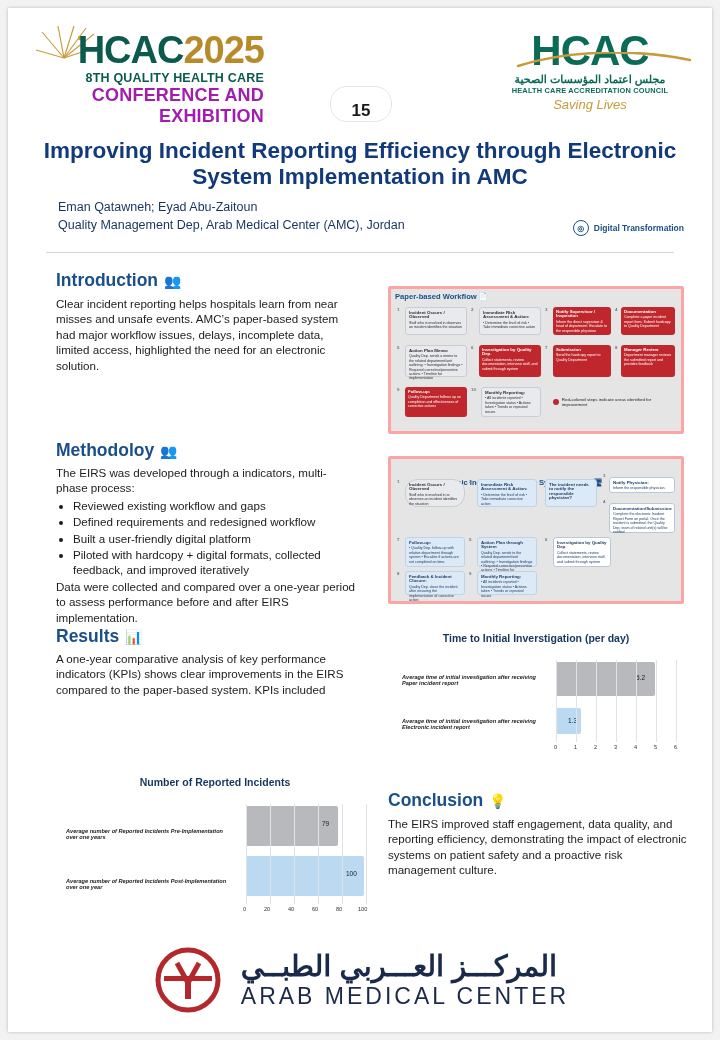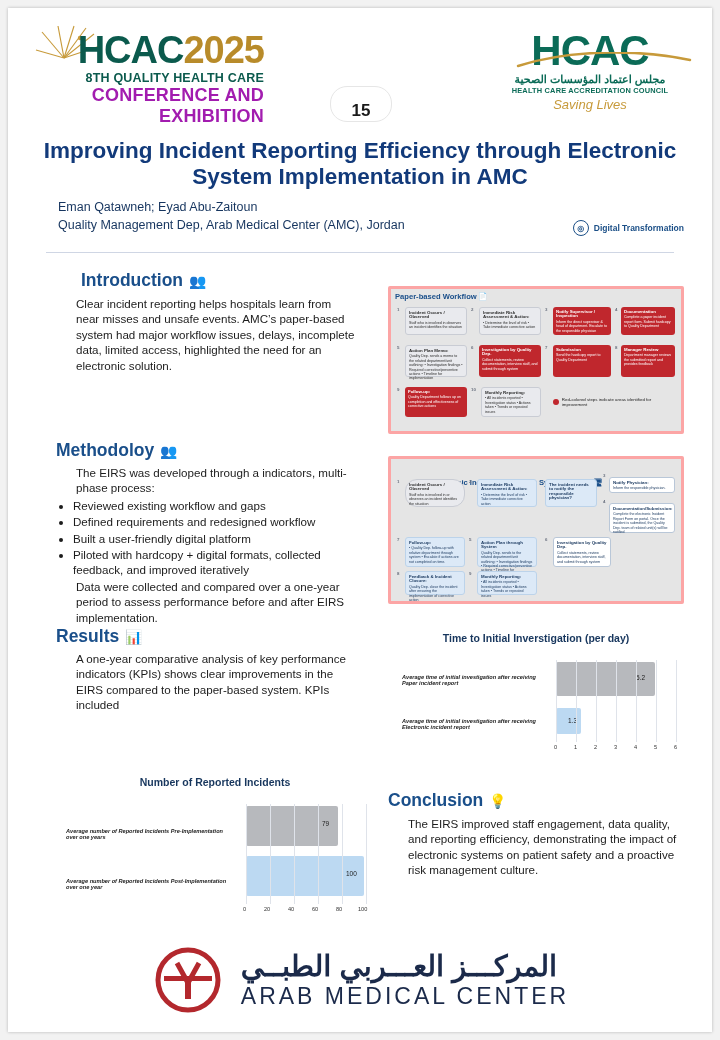--- a/index.html
+++ b/index.html
@@ -55,28 +55,28 @@
   .dt-chip .ring{
     width:14px;height:14px;border:1.4px solid #1b4f87;border-radius:50%;
     display:flex;align-items:center;justify-content:center;font-size:8px;
   }
   .rule{position:absolute;left:38px;right:38px;top:244px;height:1px;background:#cfd6e4;}
   
   .sec-h{
     color:#1a4f8a;font-weight:bold;font-size:17.5px;display:flex;align-items:center;gap:6px;
   }
   .sec-h .ico{font-size:14px;}
-  .body-txt{color:#1c1c1c;font-size:11.6px;line-height:15.4px;margin-left:20px;}
+  .body-txt{color:#1c1c1c;font-size:11.6px;line-height:15.4px;}
   ul.body-txt{margin:2px 0 0 0;padding-left:17px;}
   ul.body-txt li{margin-bottom:1px;}
   .colL{position:absolute;left:48px;width:300px;}
   .colR{position:absolute;left:380px;width:300px;}
   
   #intro{top:262px;}
-  #intro .sec-h{margin-bottom:5px;margin-left:25px;}
+  #intro .sec-h{margin-bottom:5px;}
   
   .flowcard{
     position:absolute;border:3px solid #fca5a5;background:#e5e5e5;border-radius:2px;
   }
   .flow-title{font-size:7.6px;color:#1a4f8a;font-weight:bold;}
   .fbox{position:absolute;border-radius:3px;font-size:3.6px;line-height:4.4px;padding:3px;box-sizing:border-box;color:#fff;}
   .fbox b{font-size:4.4px;display:block;margin-bottom:1px;}
   .fbox.gray{background:#e9eaee;color:#2b2b2b;border:1px solid #c9ccd4;}
   .fbox.red{background:#c0272d;}
   .fbox.blue{background:#dce9f7;color:#17365d;border:1px solid #bcd3ea;}

